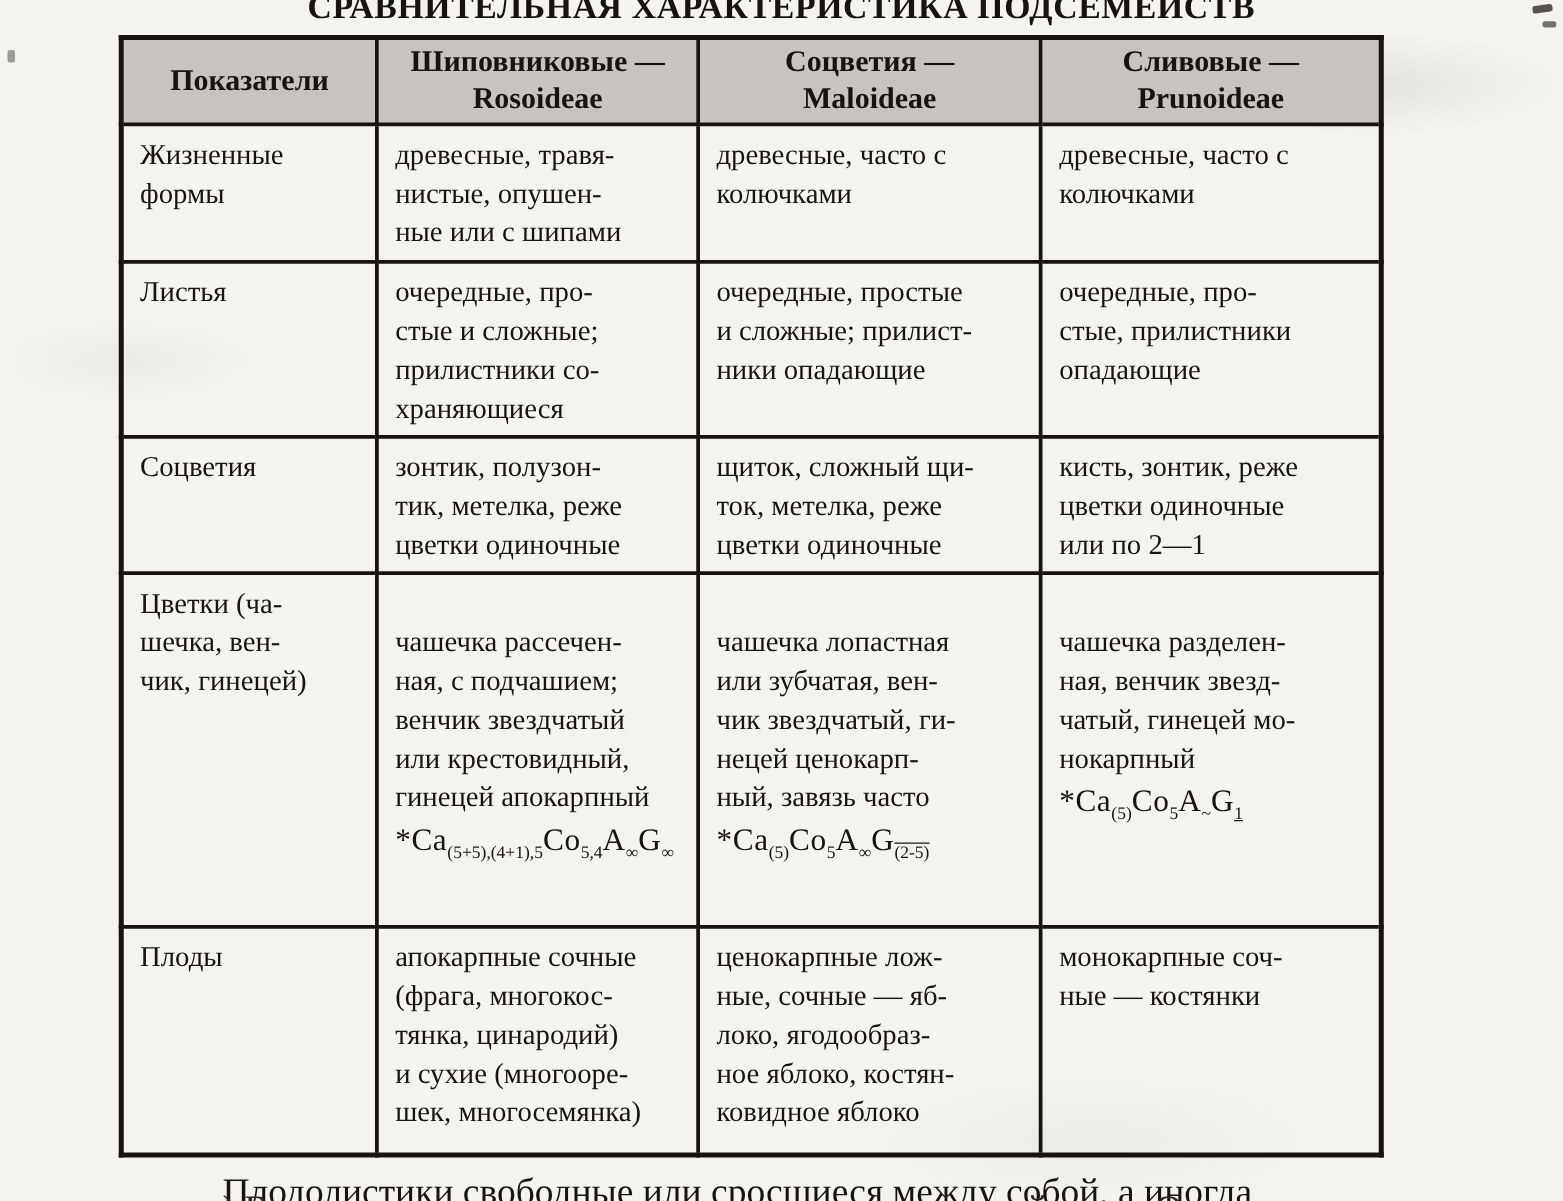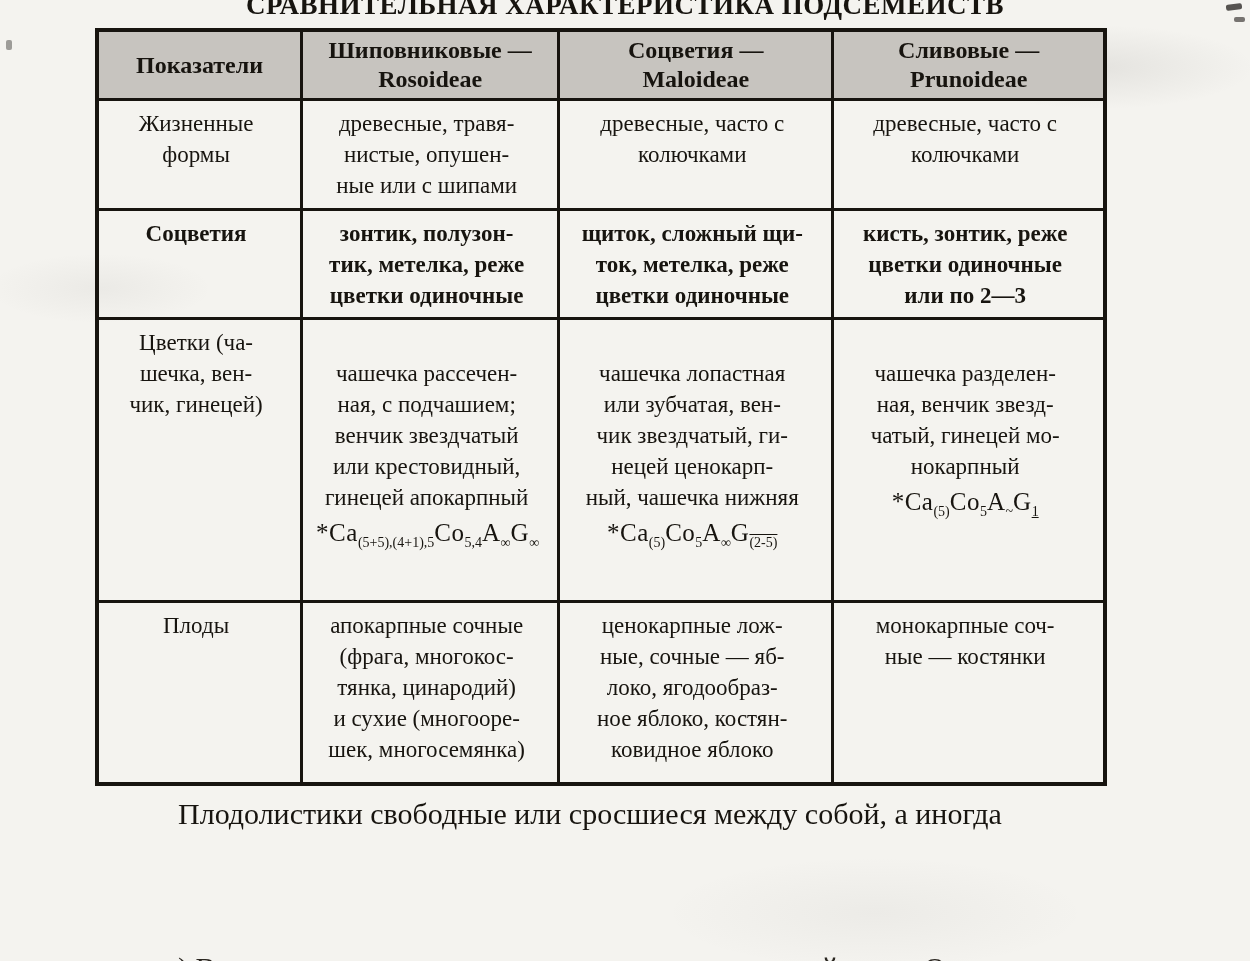--- a/index.html
+++ b/index.html
@@ -51,30 +51,29 @@
     text-align:center;
     vertical-align:middle;
     line-height:29px;
     padding:4px 6px;
   }
   .cmp td{
     vertical-align:top;
     font-size:23px;
     line-height:31px;
     padding:7px 20px 6px 13px;
-    text-align:center;
   }
   .col-ind{width:20.3%;}
   .col-ros{width:25.5%;}
   .col-mal{width:27.2%;}
   .col-pru{width:27.0%;}
   tr.r-head{height:66px;}
   tr.r1{height:110px;}
   tr.r2{height:134px;}
-  tr.r3{height:108px;font-weight:bold;}
+  tr.r3{height:108px;}
   tr.r4{height:190px;}
   tr.r5{height:182px;}
   .formula{
     font-size:25px;
     line-height:40px;
     white-space:nowrap;
     letter-spacing:.5px;
   }
   .formula sub{
     font-size:14px;
@@ -134,50 +133,63 @@
         <td>Жизненные
 формы</td>
         <td>древесные, травя-
 нистые, опушен-
 ные или с шипами</td>
         <td>древесные, часто с
 колючками</td>
         <td>древесные, часто с
 колючками</td>
       </tr>
+      <tr class="r2">
+        <td>Листья</td>
+        <td>очередные, про-
+стые и сложные;
+прилистники со-
+храняющиеся</td>
+        <td>очередные, простые
+и сложные; прилист-
+ники опадающие</td>
+        <td>очередные, про-
+стые, прилистники
+опадающие</td>
+      </tr>
       <tr class="r3">
         <td>Соцветия</td>
         <td>зонтик, полузон-
 тик, метелка, реже
 цветки одиночные</td>
         <td>щиток, сложный щи-
 ток, метелка, реже
 цветки одиночные</td>
         <td>кисть, зонтик, реже
 цветки одиночные
-или по 2—3</td>
+или по 2—1</td>
       </tr>
       <tr class="r4">
         <td>Цветки (ча-
 шечка, вен-
 чик, гинецей)</td>
         <td>
           <span>чашечка рассечен-
 ная, с подчашием;
 венчик звездчатый
 или крестовидный,
 гинецей апокарпный</span>
           <div class="formula">*Ca<sub>(5+5),(4+1),5</sub>Co<sub>5,4</sub>A<sub>∞</sub>G<sub>∞</sub></div>
         </td>
         <td>
           <span>чашечка лопастная
 или зубчатая, вен-
 чик звездчатый, ги-
 нецей ценокарп-
-ный, чашечка нижняя</span>
+ный, завязь часто</span>
           <div class="formula">*Ca<sub>(5)</sub>Co<sub>5</sub>A<sub>∞</sub>G<sub class="over">(2-5)</sub></div>
         </td>
         <td>
           <span>чашечка разделен-
 ная, венчик звезд-
 чатый, гинецей мо-
 нокарпный</span>
           <div class="formula">*Ca<sub>(5)</sub>Co<sub>5</sub>A<sub>~</sub>G<sub class="under">1</sub></div>
         </td>
       </tr>

